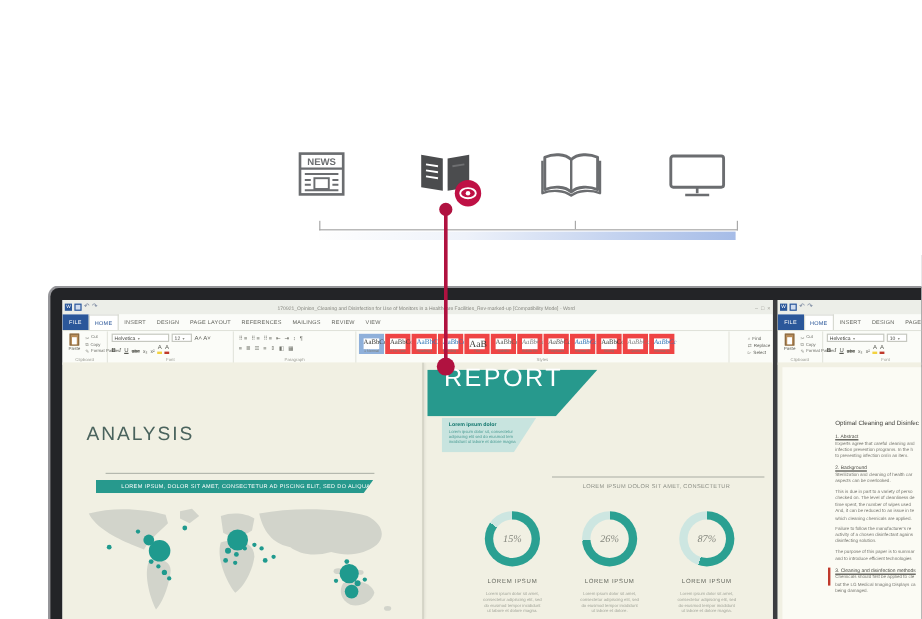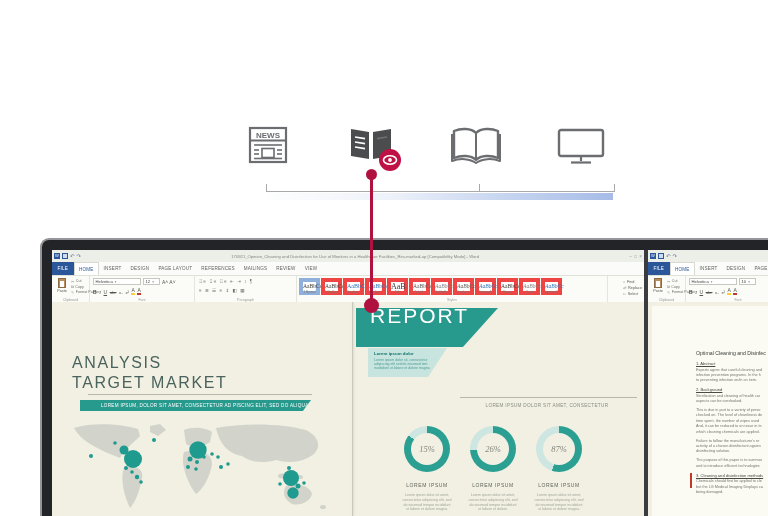--- a/index.html
+++ b/index.html
@@ -88,21 +88,21 @@
   .report-text{position:absolute;left:318px;top:2px;font-size:21px;font-weight:400;color:#fff;letter-spacing:2px;}
   .info-box{position:absolute;left:316px;top:46px;width:79px;height:29px;background:#c8e4df;
             clip-path:polygon(0 0,100% 0,76% 100%,0 100%);padding:3px 8px 0 6px;box-sizing:border-box;}
   .info-title{font-size:4.4px;font-weight:bold;color:#0f756c;margin-bottom:1.5px;}
   .info-line{font-size:3.5px;line-height:4.4px;color:#4d9d95;white-space:nowrap;overflow:hidden;}
   .team-heading{position:absolute;left:405px;top:76px;width:180px;text-align:center;
                 font-size:13.5px;font-weight:400;color:#4a635d;letter-spacing:1.2px;}
   .team-rule{position:absolute;left:408px;top:95px;width:177px;height:1px;background:#b5b8ae;}
   .team-sub{position:absolute;left:400px;top:101px;width:190px;text-align:center;font-size:4.7px;
             color:#8b8e85;letter-spacing:.3px;}
-  .donuts{position:absolute;left:342px;top:124px;display:flex;}
+  .donuts{position:absolute;left:342px;top:124px;display:flex;gap:15px;}
   .donut-cell{width:66px;text-align:center;}
   .donut{width:46px;height:46px;border-radius:50%;margin:0 auto;position:relative;}
   .donut-hole{position:absolute;left:7px;top:7px;right:7px;bottom:7px;border-radius:50%;background:#f1f0e3;
               display:flex;align-items:center;justify-content:center;
               font-family:"Liberation Serif",serif;font-style:italic;font-size:8.5px;color:#84867d;}
   .donut-label{margin-top:10px;font-size:5px;color:#62655c;letter-spacing:.6px;}
   .donut-body{margin-top:5px;font-size:3.6px;line-height:4.8px;color:#a3a69b;}
 
   
   .rpage{position:absolute;left:4px;top:4px;width:140px;height:210px;background:#fbfbf4;}
@@ -322,21 +322,20 @@
               </div>
             </div>
         </div>
       </div>
 
       <div class="canvas">
         <div class="page-sep"></div>
 
         <div class="an-heading">
           <div>ANALYSIS</div>
-          <div>TARGET MARKET</div>
         </div>
         <div class="an-rule"></div>
         <div class="an-banner">LOREM IPSUM, DOLOR SIT AMET, CONSECTETUR AD PISCING ELIT, SED DO  ALIQUA</div>
         <svg class="map" width="276" height="96" viewBox="0 0 276 96">
           <g fill="#d2d4cb">
             <path d="M8,8 C28,2 55,4 72,9 L74,16 C66,24 58,30 54,38 L44,34 C30,28 14,20 8,8 Z"></path>
             <path d="M84,6 l10,-2 l6,6 l-8,6 l-8,-4 Z"></path>
             <path d="M58,48 C68,44 78,48 76,58 C74,72 68,84 64,88 C58,76 54,58 58,48 Z"></path>
             <path d="M118,10 C128,6 140,8 146,12 L144,22 C136,28 126,28 120,24 Z"></path>
             <path d="M118,32 C132,28 146,32 146,44 C144,58 136,70 130,74 C122,64 114,44 118,32 Z"></path>

